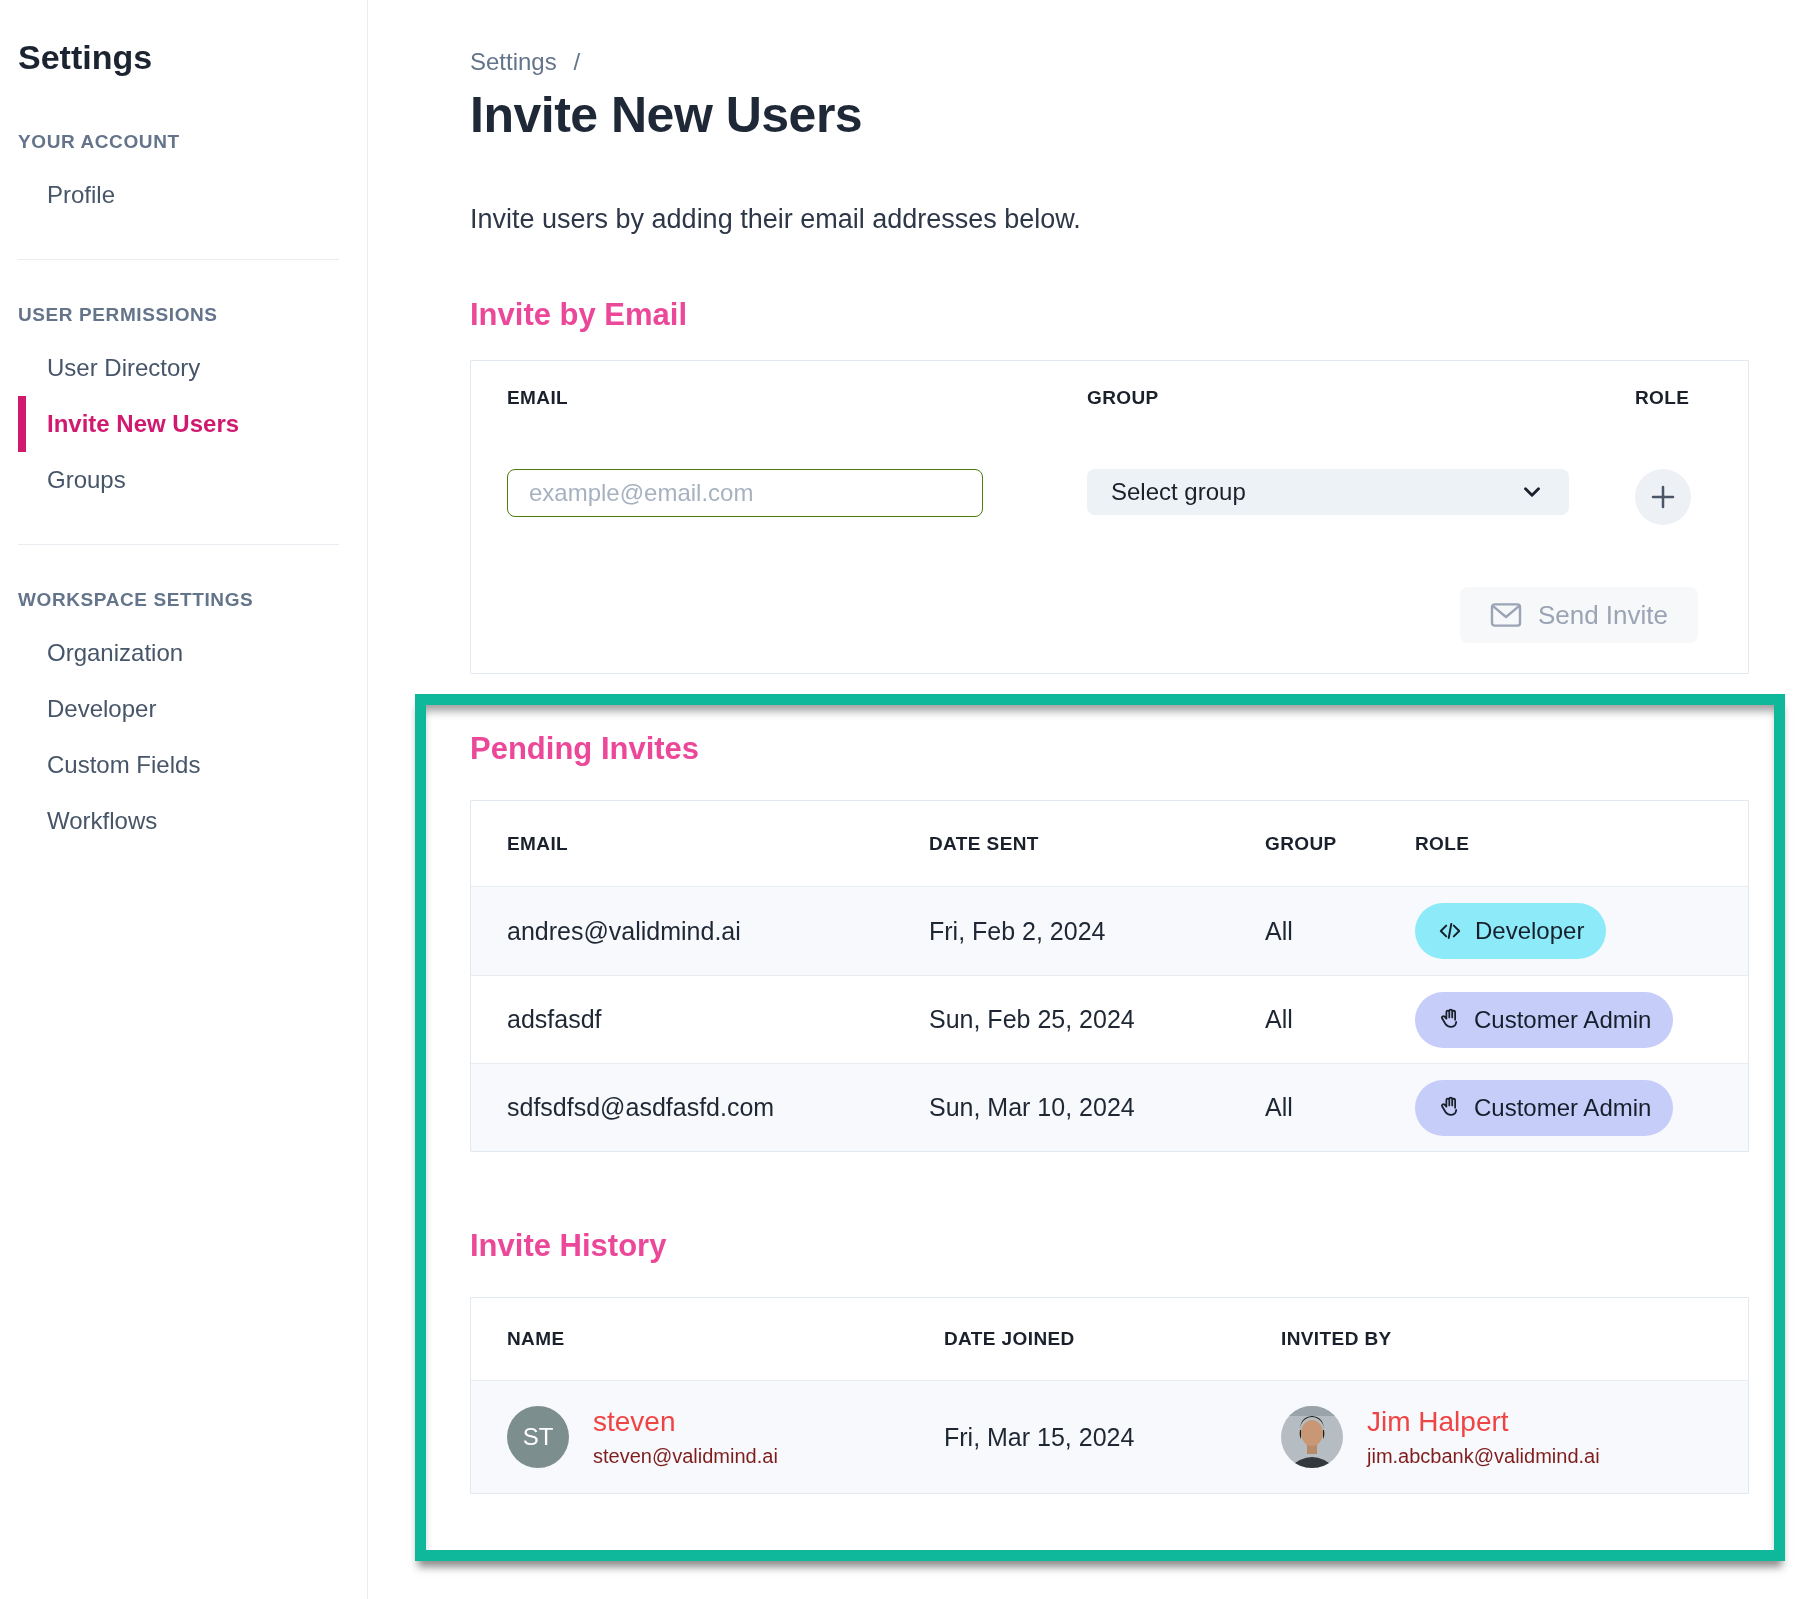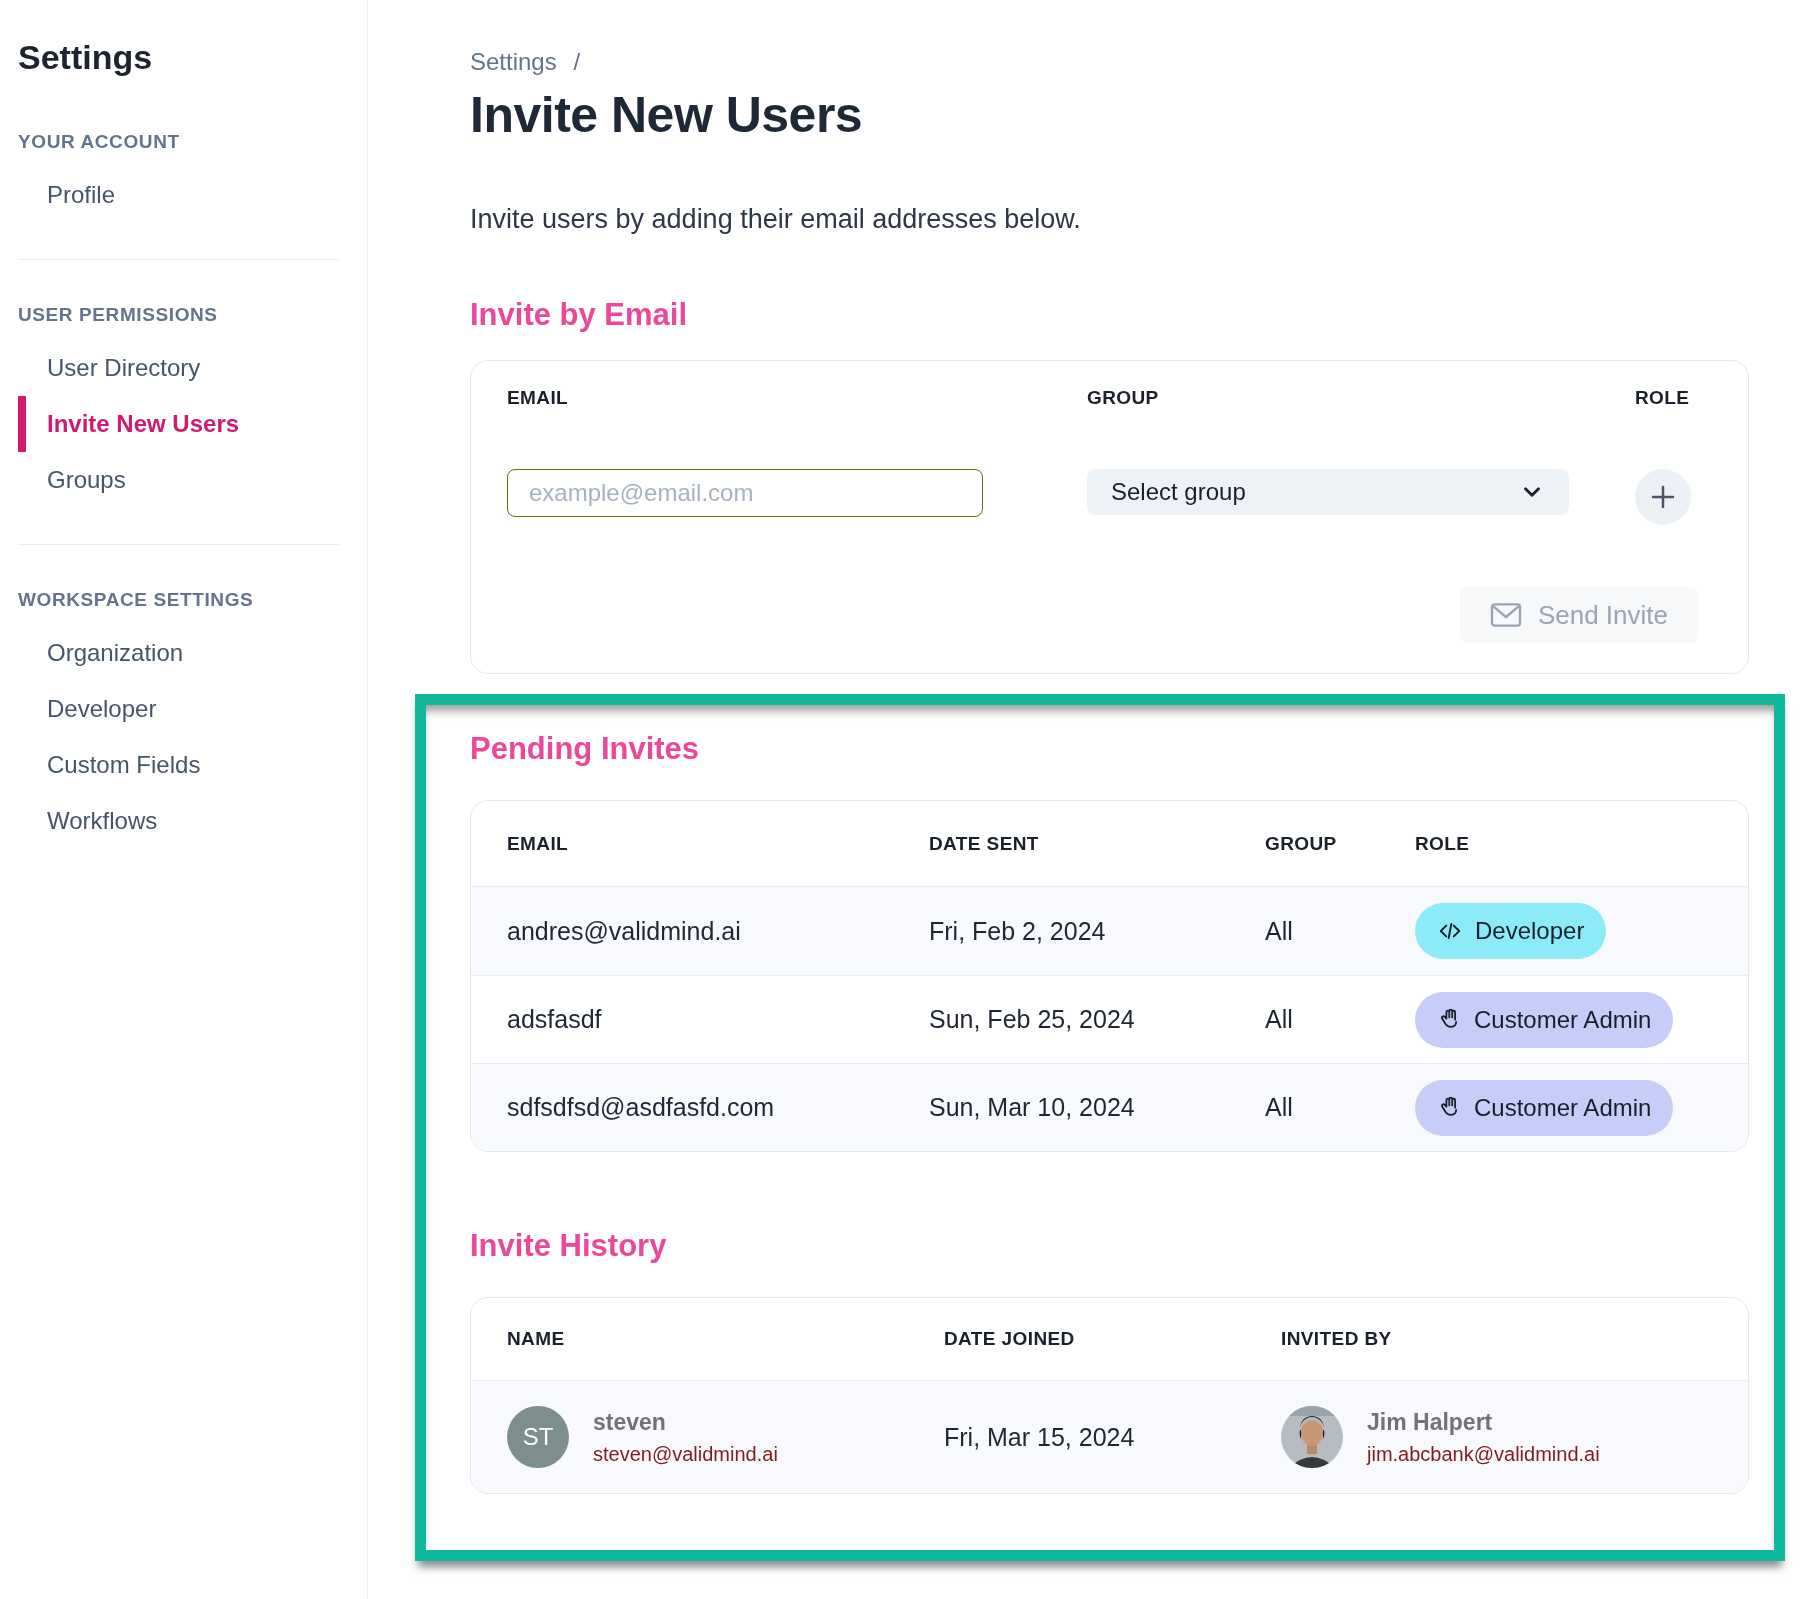--- a/index.html
+++ b/index.html
@@ -37,21 +37,21 @@
   .breadcrumb { font-size:24px; color:#64748b; }
   .breadcrumb .crumb { cursor:pointer; }
   .breadcrumb .sep { margin-left:10px; color:#64748b; }
   h1 { font-size:50px; font-weight:700; color:#1e2836; margin-top:10px; letter-spacing:-.5px; }
   .subtitle { font-size:27px; color:#2d3748; margin-top:60px; }
   .h2 { font-size:31px; font-weight:700; color:#ec4899; }
   .h2.invite-by-email { margin-top:62px; }
 
   .card {
     width:1279px; background:#fff;
-    border:1px solid #e2e8f0; border-radius:18px;
+    border:1px solid #e2e8f0; border-radius:1px;
   }
 
   
   .form-card { margin-top:27px; padding:26px 36px 30px 36px; }
   .form-row { display:flex; align-items:flex-start; }
   .field-label {
     font-size:19px; font-weight:700; color:#1a202c; letter-spacing:.4px;
   }
   .field-email { width:476px; }
   .field-group { width:482px; margin-left:104px; }
@@ -114,21 +114,21 @@
   .history-row { height:112px; background:#f7f9fc; }
   .person { display:flex; align-items:center; gap:24px; }
   .avatar-initials {
     width:62px; height:62px; border-radius:50%; background:#7d8e8e;
     color:#fff; font-size:24px; font-weight:500;
     display:flex; align-items:center; justify-content:center; flex:0 0 62px;
   }
   .avatar-photo {
     width:62px; height:62px; border-radius:50%; overflow:hidden; flex:0 0 62px;
   }
-  .person-name { font-size:23px; font-weight:700; color:#737373; }
+  .person-name { font-size:28px; font-weight:400; color:#ef4444; }
   .person-email { font-size:20px; color:#7f1d1d; margin-top:7px; }
   .icon { display:inline-flex; }
 </style>
 </head>
 <body>
 
 <div class="page">
 
   <aside class="sidebar">
     <div class="sidebar-title">Settings</div>

